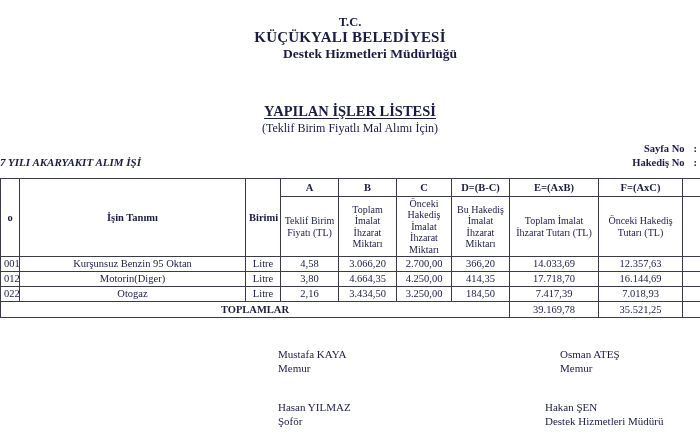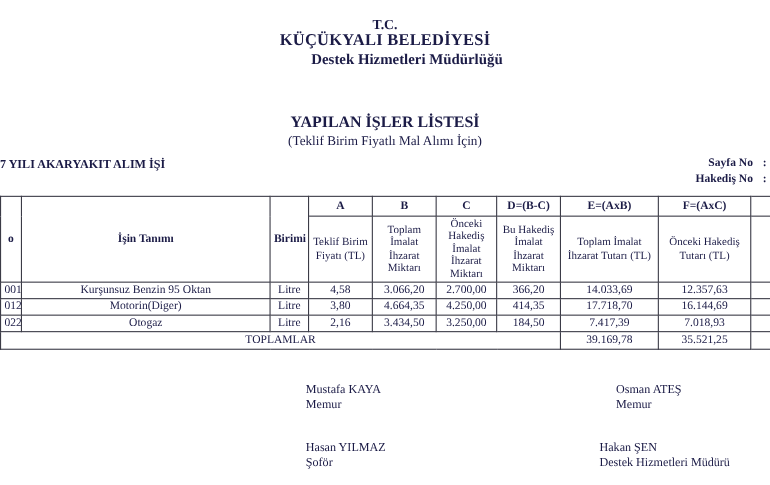--- a/index.html
+++ b/index.html
@@ -8,24 +8,24 @@
     font-family:"Liberation Serif", serif; color:#1b1b46; overflow:hidden;
   }
   .abs { position:absolute; }
   .center { left:0; width:700px; text-align:center; }
   .bold { font-weight:bold; }
 
   .org-l1 { top:15px; font-size:12.5px; }
   .org-l2 { top:29px; font-size:15px; letter-spacing:0.2px; }
   .org-l3 { top:46px; font-size:13.5px;padding-left:20px; }
 
-  .doc-title { top:103px; font-size:14.5px; text-underline-offset:2px; }
+  .doc-title { top:103px; font-size:14.5px; text-decoration:underline; text-underline-offset:2px; }
   .doc-subtitle { top:121px; font-size:12px; }
 
-  .job-title { top:144px; left:0; font-size:11px; }
+  .job-title { top:156px; left:0; font-size:11px;font-style:italic; }
 
   .page-info { top:142px; right:3px; text-align:right; font-size:10.5px; line-height:14px; }
   .page-info .colon { display:inline-block; margin-left:9px; }
 
   table.main {
     position:absolute; top:178px; left:0; width:718px;
     border-collapse:collapse; table-layout:fixed;
   }
   table.main td {
     border:1px solid #3b3b47; padding:0 3px; vertical-align:middle;
@@ -34,21 +34,21 @@
   tr.letters td { height:17px; font-weight:bold; font-size:10.5px; }
   tr.hdr td { height:59px; }
   tr.data td { height:14px; font-size:10.5px;text-align:center; }
   td.cut-left { border-left:none; }
   td.num { text-align:right; }
   td.desc { text-align:left; }
   td.no-cell { text-align:right; padding-right:3px; }
   td.no-hdr { text-align:left; padding-left:1px; }
   tr.totals td { height:15px; font-size:10.5px; }
   td.tot-label {
-    border:none; text-align:right; font-weight:normal; font-size:11px; padding-right:6px;
+    border:none; text-align:right; font-weight:bold; font-size:11px; padding-right:6px;
   }
 
   .sig { text-align:left; font-size:11px; line-height:13.5px; }
   .company { top:348px; left:0; font-size:11.5px; }
   .sig1 { top:348px; left:278px; width:140px; }
   .sig2 { top:348px; left:560px; width:140px; }
   .sig3 { top:401px; left:278px; width:140px; }
   .sig4 { top:401px; left:545px; width:170px; }
 </style>
 </head>

